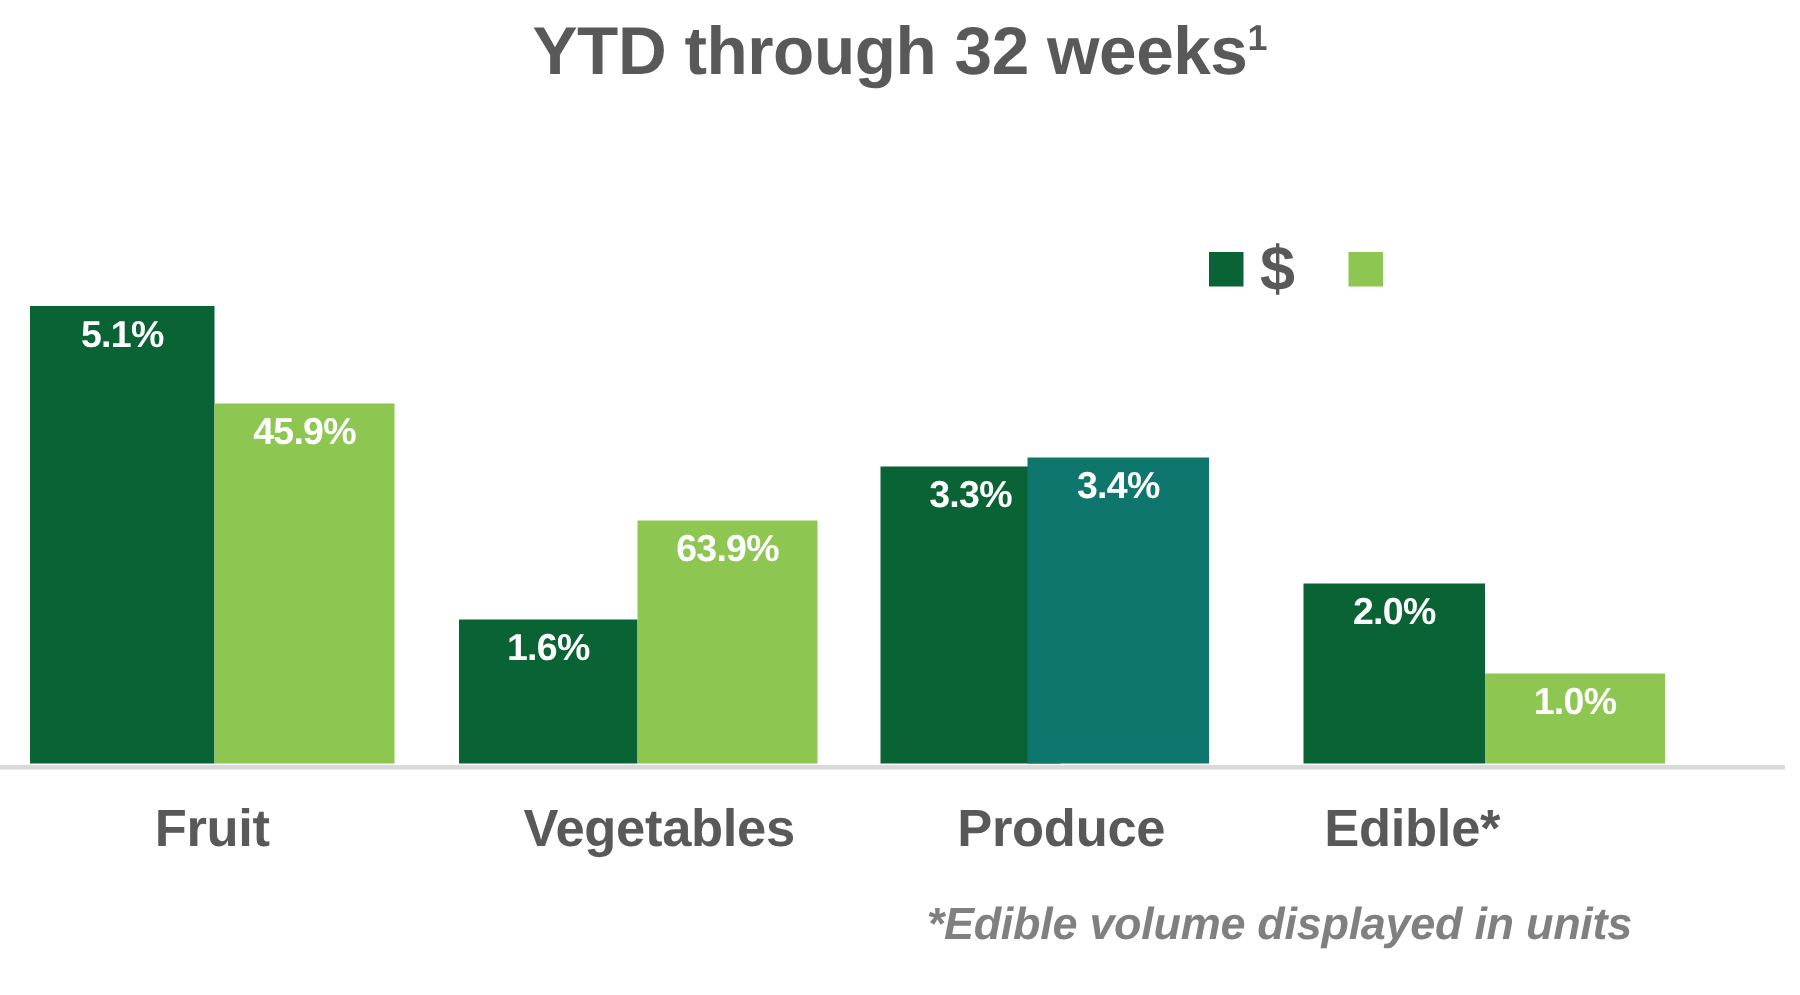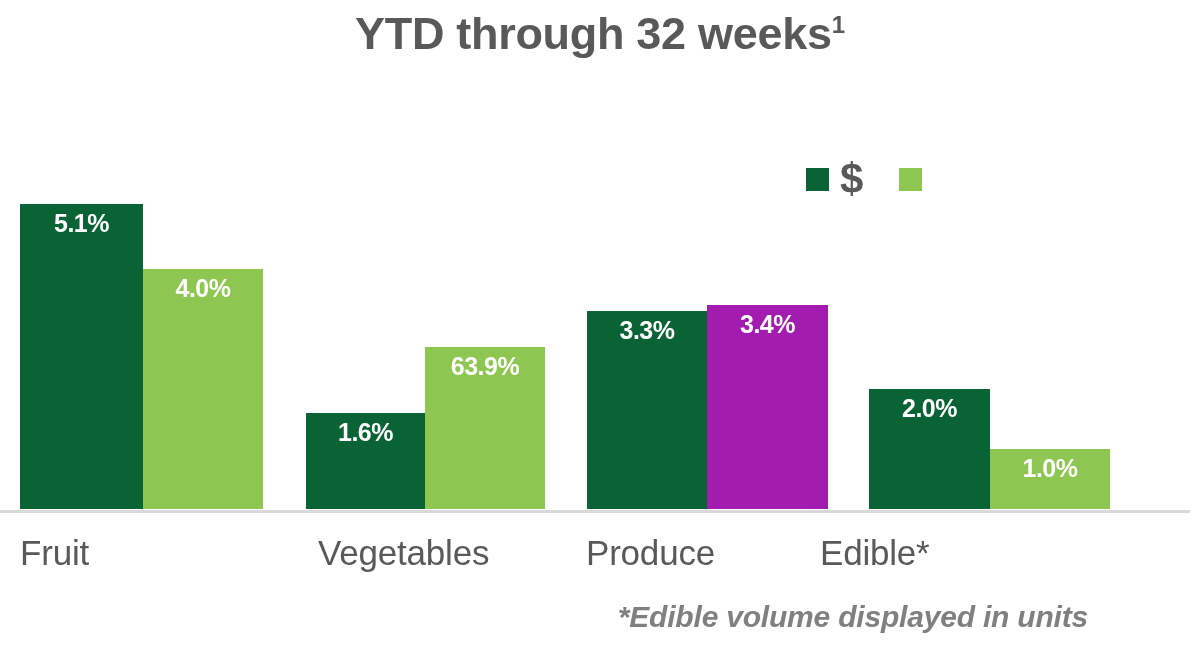--- a/index.html
+++ b/index.html
@@ -99,23 +99,23 @@
     font-weight: bold;
     line-height: 1.08;
     letter-spacing: -0.5px;
     white-space: nowrap;
   }
 
   
   .cat-label {
     position: absolute;
     top: 533px;
-    text-align: left;
+    text-align: center;
     font-size: 35px;
-    font-weight: normal;
+    font-weight: bold;
     color: #595959;
     white-space: nowrap;
     letter-spacing: -0.2px;
   }
 
   
   .footnote {
     position: absolute;
     right: 112px;
     top: 600px;
@@ -144,32 +144,32 @@
     </div>
   </div>
 
   <div class="plot">
     <div class="axis-line"></div>
     <div id="bars-layer">
         <div class="bar" style="left: 20px; width: 123px; height: 305px; background: rgb(10, 99, 52);">
           <div class="bar-value">5.1%</div>
         </div>
         <div class="bar" style="left: 143px; width: 120px; height: 240px; background: rgb(141, 199, 81);">
-          <div class="bar-value">4.0%</div>
+          <div class="bar-value">45.9%</div>
         </div>
         <div class="bar" style="left: 306px; width: 119px; height: 96px; background: rgb(10, 99, 52);">
           <div class="bar-value">1.6%</div>
         </div>
         <div class="bar" style="left: 425px; width: 120px; height: 162px; background: rgb(141, 199, 81);">
           <div class="bar-value">63.9%</div>
         </div>
         <div class="bar" style="left: 587px; width: 120px; height: 198px; background: rgb(10, 99, 52);">
           <div class="bar-value">3.3%</div>
         </div>
-        <div class="bar" style="left: 707px; width: 121px; height: 204px; background: #a21caf;">
+        <div class="bar" style="left: 685px; width: 121px; height: 204px; background: #0f766e;">
           <div class="bar-value">3.4%</div>
         </div>
         <div class="bar" style="left: 869px; width: 121px; height: 120px; background: rgb(10, 99, 52);">
           <div class="bar-value">2.0%</div>
         </div>
         <div class="bar" style="left: 990px; width: 120px; height: 60px; background: rgb(141, 199, 81);">
           <div class="bar-value">1.0%</div>
         </div>
       </div>
     <div id="labels-layer">

